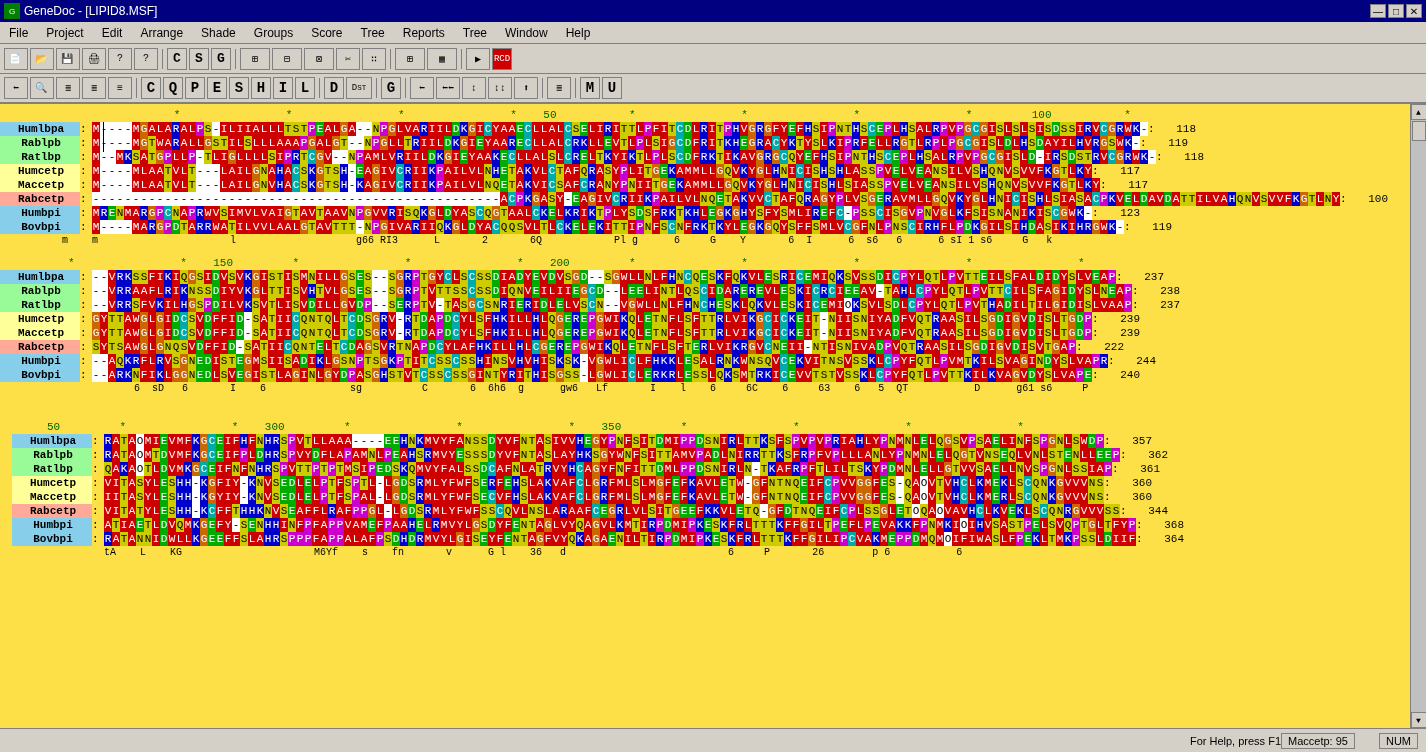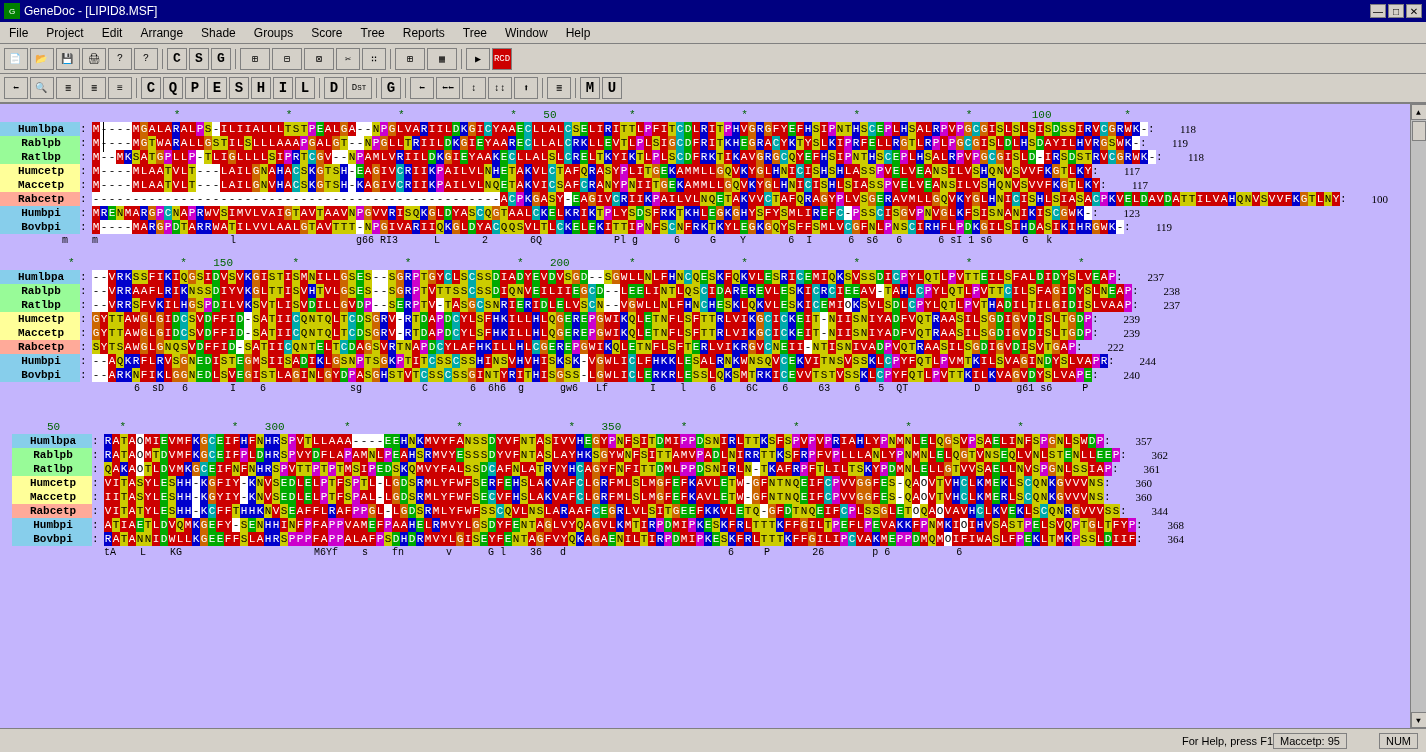--- a/index.html
+++ b/index.html
@@ -80,21 +80,21 @@
       height: 30px;
       display: flex;
       align-items: center;
       padding: 2px 4px;
       gap: 2px;
       border-bottom: 2px solid #808080;
     }
 
     
     #main-area {
-      background: #c4b5fd;
+      background: #fde047;
       overflow: hidden;
       position: relative;
       width: 100%;
       height: calc(752px - 22px - 22px - 30px - 30px - 24px);
       display: flex;
     }
 
     
     #scrollbar-right {
       width: 16px;
@@ -167,21 +167,21 @@
       flex-shrink: 0;
       font-family: 'Courier New', monospace;
       font-size: 11px;
     }
     .seq-data {
       display: flex;
       flex-wrap: nowrap;
     }
     .seq-num {
       width: 40px;
-      font-family: Liberation Serif, serif;
+      font-family: Liberation Mono, monospace;
       font-size: 11px;
       text-align: right;
       flex-shrink: 0;
       padding-right: 4px;
     }
 
     
     .aa { display: inline-block; width: 8px; text-align: center; font-family: 'Courier New', monospace; font-size: 11px; line-height: 14px; }
     .c-green { background: #00aa00; color: white; }
     .c-blue { background: #0000cc; color: white; }
@@ -217,21 +217,21 @@
       align-items: center;
       justify-content: flex-end;
       border-top: 1px solid #808080;
       padding: 0 8px;
       font-family: Arial, sans-serif;
       font-size: 11px;
       position: absolute;
       bottom: 0;
       width: 100%;
     }
-    .status-right { display: flex; gap: 32px; }
+    .status-right { display: flex; gap: 24px; }
     .status-panel {
       background: #d4d0c8;
       border: 1px solid #808080;
       padding: 1px 6px;
       font-size: 11px;
     }
 
     
     .section { margin-bottom: 4px; }
   </style>

